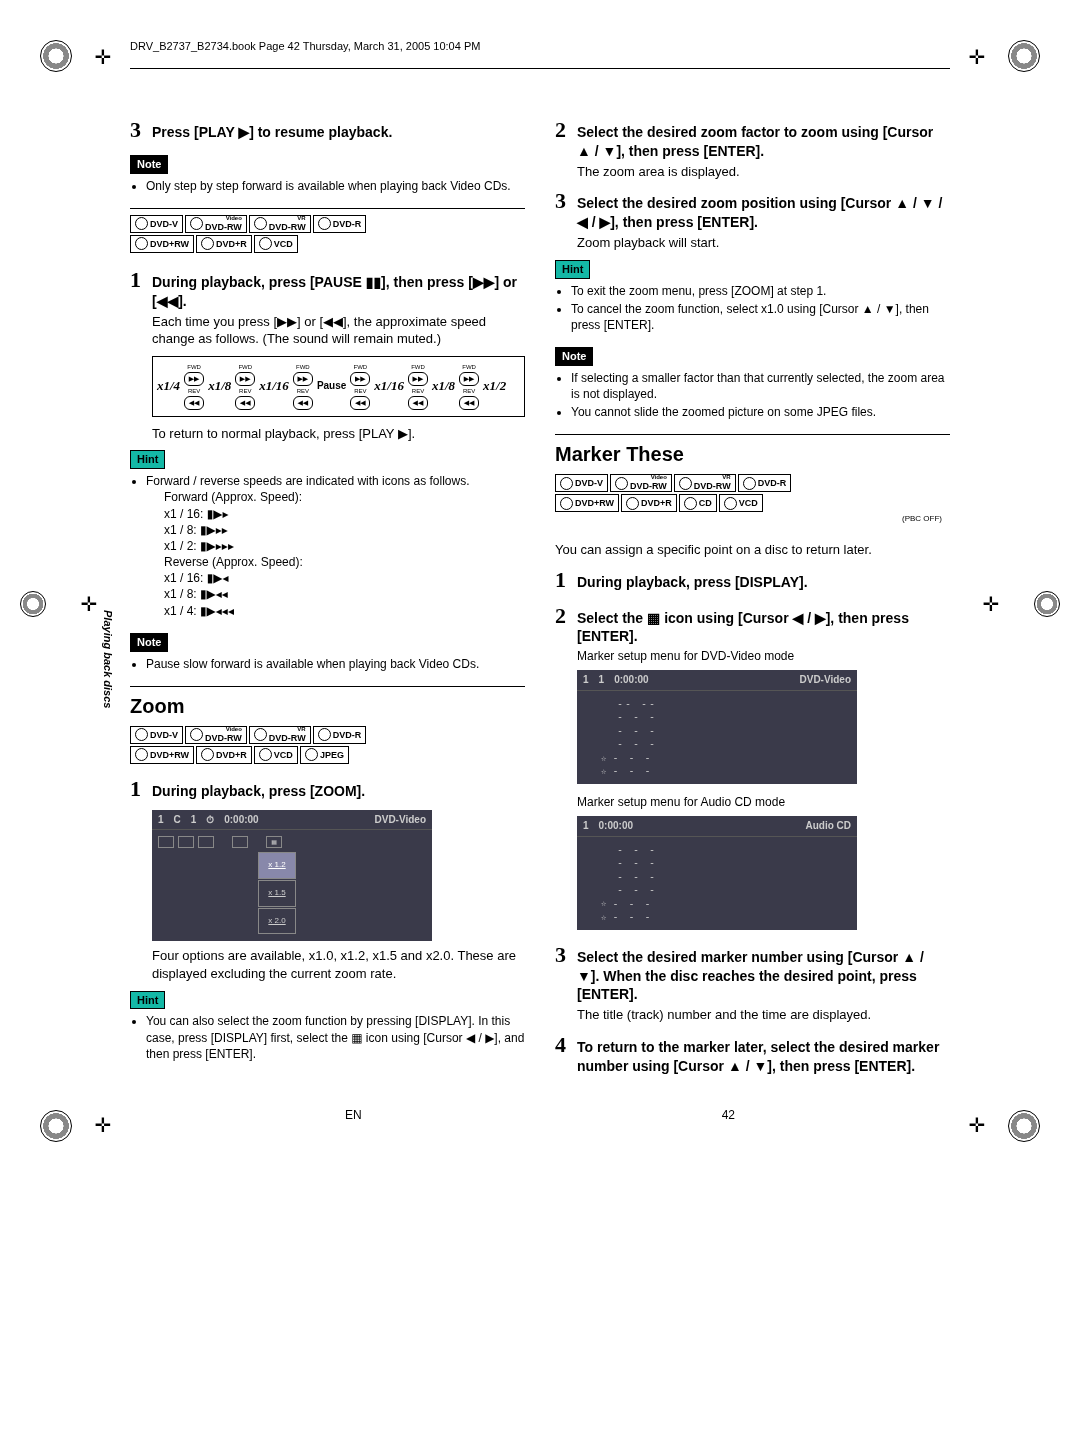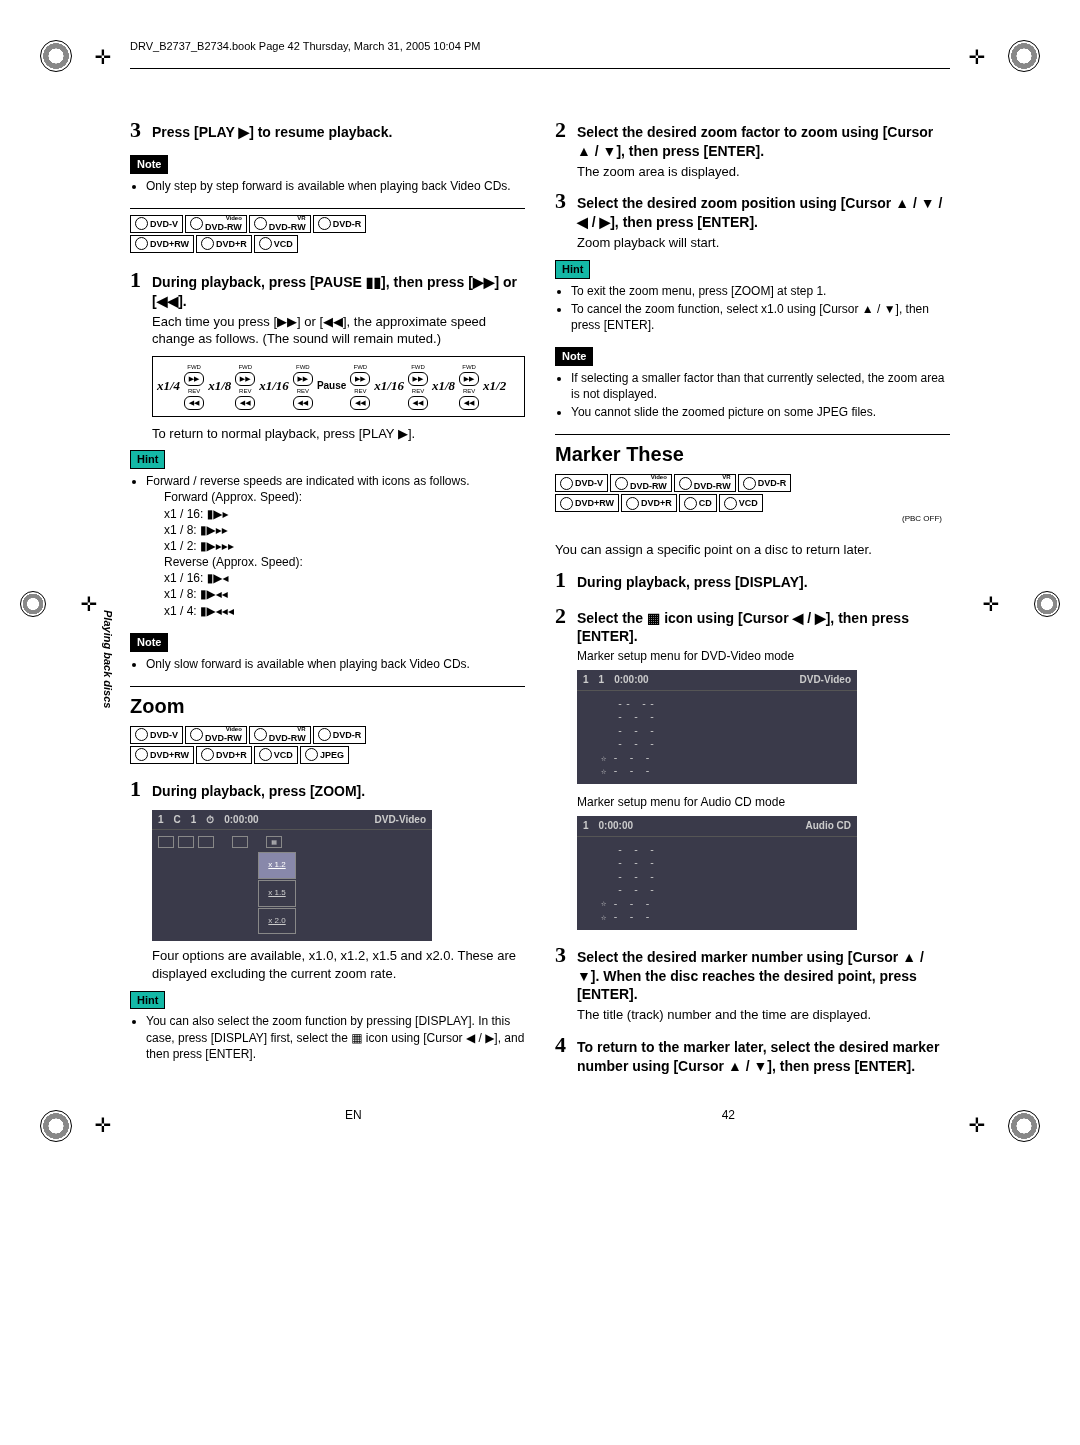--- a/index.html
+++ b/index.html
@@ -407,21 +407,21 @@
             <div>Reverse (Approx. Speed):</div>
             <div>x1 / 16: ▮▶◂</div>
             <div>x1 / 8:  ▮▶◂◂</div>
             <div>x1 / 4:  ▮▶◂◂◂</div>
           </div>
         </li>
       </ul>
 
       <div class="note">Note</div>
       <ul class="bullets">
-          <li>Only slow forward is available when playing back Video CDs.</li>
+          <li>Pause slow forward is available when playing back Video CDs.</li>
         </ul>
 
       <div class="section-rule"></div>
       <h2 class="section-title">Zoom</h2>
 
       <div class="disc-row">
         <span class="disc">
             <span class="disc-icon"></span>
             <span><span class="disc-sup"></span><span>DVD-V</span></span>
           </span>

